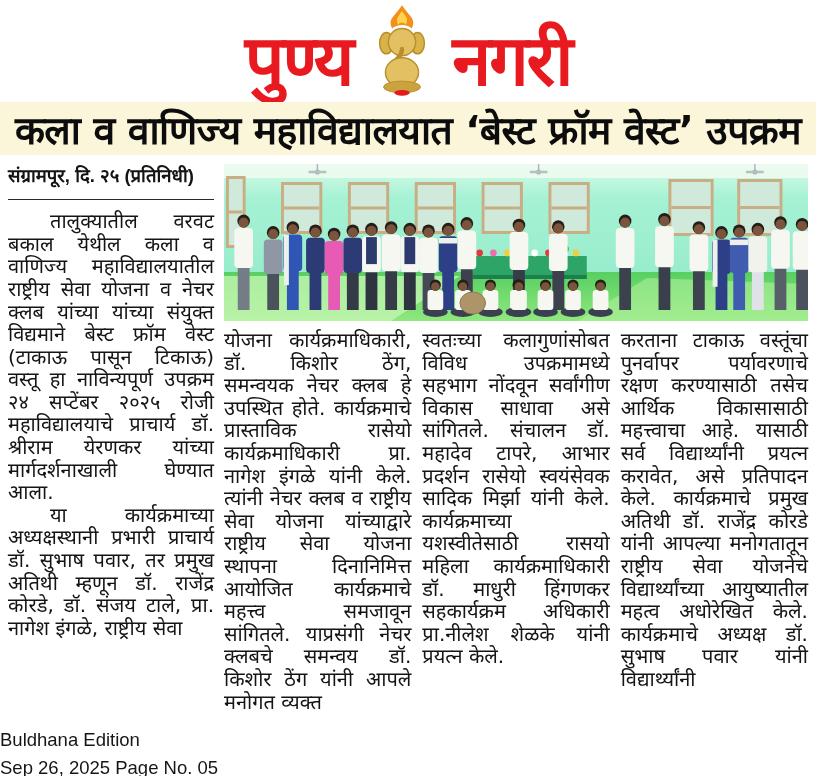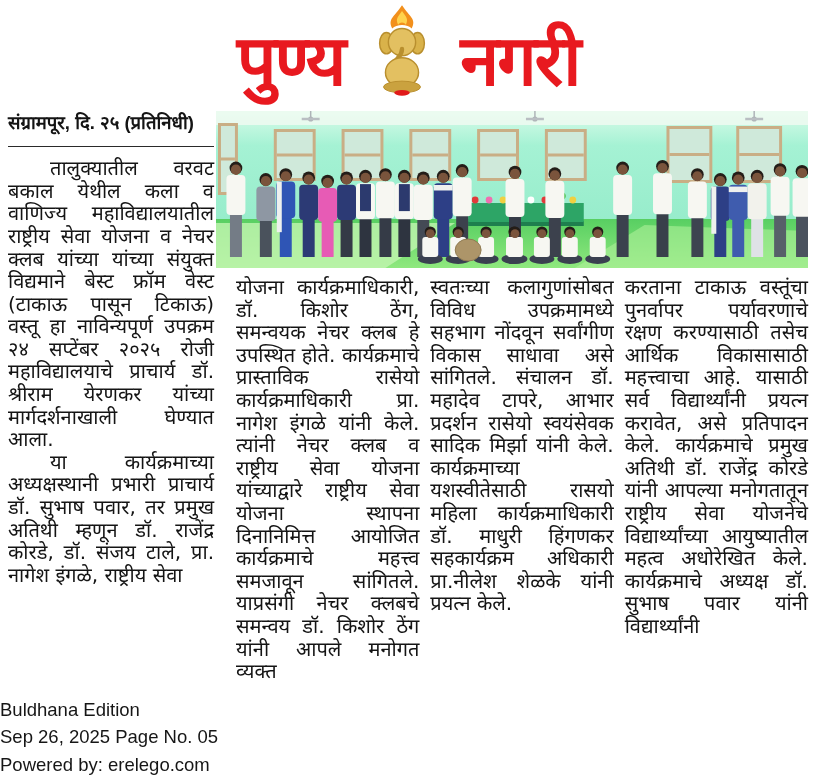--- a/index.html
+++ b/index.html
@@ -6,44 +6,44 @@
     --mast-red:#e8191f;
     --headline-bg:#fbf5da;
     --ink:#141414;
   }
   *{box-sizing:border-box;margin:0;padding:0;}
   html,body{width:816px;height:776px;background:#ffffff;overflow:hidden;
     font-family:"Liberation Sans","DejaVu Sans",sans-serif;color:var(--ink);}
   .page{width:816px;height:776px;background:#fff;display:flex;flex-direction:column;}
 
   
-  .masthead{height:104px;display:flex;align-items:flex-end;justify-content:center;gap:22px;padding-bottom:6px;}
+  .masthead{height:104px;display:flex;align-items:flex-end;justify-content:center;gap:14px;padding-bottom:6px;}
   .mast-word{font-size:70px;font-weight:800;color:var(--mast-red);line-height:1;
     letter-spacing:-2px;font-family:"DejaVu Sans",sans-serif;}
   .mast-logo{position:relative;top:4px;}
   .top-rule{height:2px;background:#191919;width:100%;}
 
   
   .headline-band{background:var(--headline-bg);height:84px;display:flex;align-items:center;justify-content:center;}
   .headline{font-size:39px;font-weight:800;color:#0c0c0c;letter-spacing:-.5px;white-space:nowrap;
     font-family:"DejaVu Sans",sans-serif;}
 
   
-  main{display:flex;gap:2px;padding:9px 8px 0 8px;flex:1;justify-content:space-between;}
+  main{display:flex;gap:10px;padding:9px 8px 0 8px;flex:1;justify-content:space-between;}
   .col1{width:206px;flex:none;}
   .dateline{font-weight:700;font-size:18.5px;line-height:1.25;}
   .dl-rule{border-top:1.6px solid #2a2a2a;margin:12px 0 10px 0;}
   .body-text p{font-size:20px;line-height:22.6px;text-align:justify;color:var(--ink);
     font-family:"DejaVu Sans",sans-serif;}
   .col1 p{text-indent:42px;}
   .col1 p + p{margin-top:0;}
   .right-zone{flex:1;display:flex;flex-direction:column;min-width:0;}
   .photo{height:157px;margin-bottom:8px;background:#9df0cd;overflow:hidden;}
   .photo svg{display:block;width:100%;height:100%;}
-  .cols3{display:flex;gap:11px;margin-left:20px;}
+  .cols3{display:flex;gap:11px;}
   .cols3 p{flex:1;min-width:0;}
 
   
   footer{text-align:left;font-size:18.5px;line-height:27.5px;padding:13px 0 10px 0;color:#161616;}
 </style>
 </head>
 <body>
 
 <div class="page">
 
@@ -60,20 +60,23 @@
         <ellipse cx="37" cy="70" rx="17" ry="15" fill="#e3c061" stroke="#b98f2e" stroke-width="1.5"></ellipse>
         <ellipse cx="37" cy="85" rx="19" ry="6" fill="#caa23f" stroke="#b98f2e" stroke-width="1"></ellipse>
         <ellipse cx="37" cy="91" rx="8" ry="3" fill="#e11a1a"></ellipse>
       </svg>
     </span>
     <span class="mast-word">नगरी</span>
   </header>
 
   <div class="top-rule"></div>
 
+  <div class="headline-band">
+    <h1 class="headline">कला व वाणिज्य महाविद्यालयात ‘बेस्ट फ्रॉम वेस्ट’ उपक्रम</h1>
+  </div>
 
   <main class="body-text">
     <aside class="col1">
       <div class="dateline">संग्रामपूर, दि. २५ (प्रतिनिधी)</div>
       <div class="dl-rule"></div>
       <p>तालुक्यातील वरवट बकाल येथील कला व वाणिज्य महाविद्यालयातील राष्ट्रीय सेवा योजना व नेचर क्लब यांच्या यांच्या संयुक्त विद्यमाने बेस्ट फ्रॉम वेस्ट (टाकाऊ पासून टिकाऊ) वस्तू हा नाविन्यपूर्ण उपक्रम २४ सप्टेंबर २०२५ रोजी महाविद्यालयाचे प्राचार्य डॉ. श्रीराम येरणकर यांच्या मार्गदर्शनाखाली घेण्यात आला.</p>
       <p>या कार्यक्रमाच्या अध्यक्षस्थानी प्रभारी प्राचार्य डॉ. सुभाष पवार, तर प्रमुख अतिथी म्हणून डॉ. राजेंद्र कोरडे, डॉ. संजय टाले, प्रा. नागेश इंगळे, राष्ट्रीय सेवा</p>
     </aside>
 
     <section class="right-zone">

